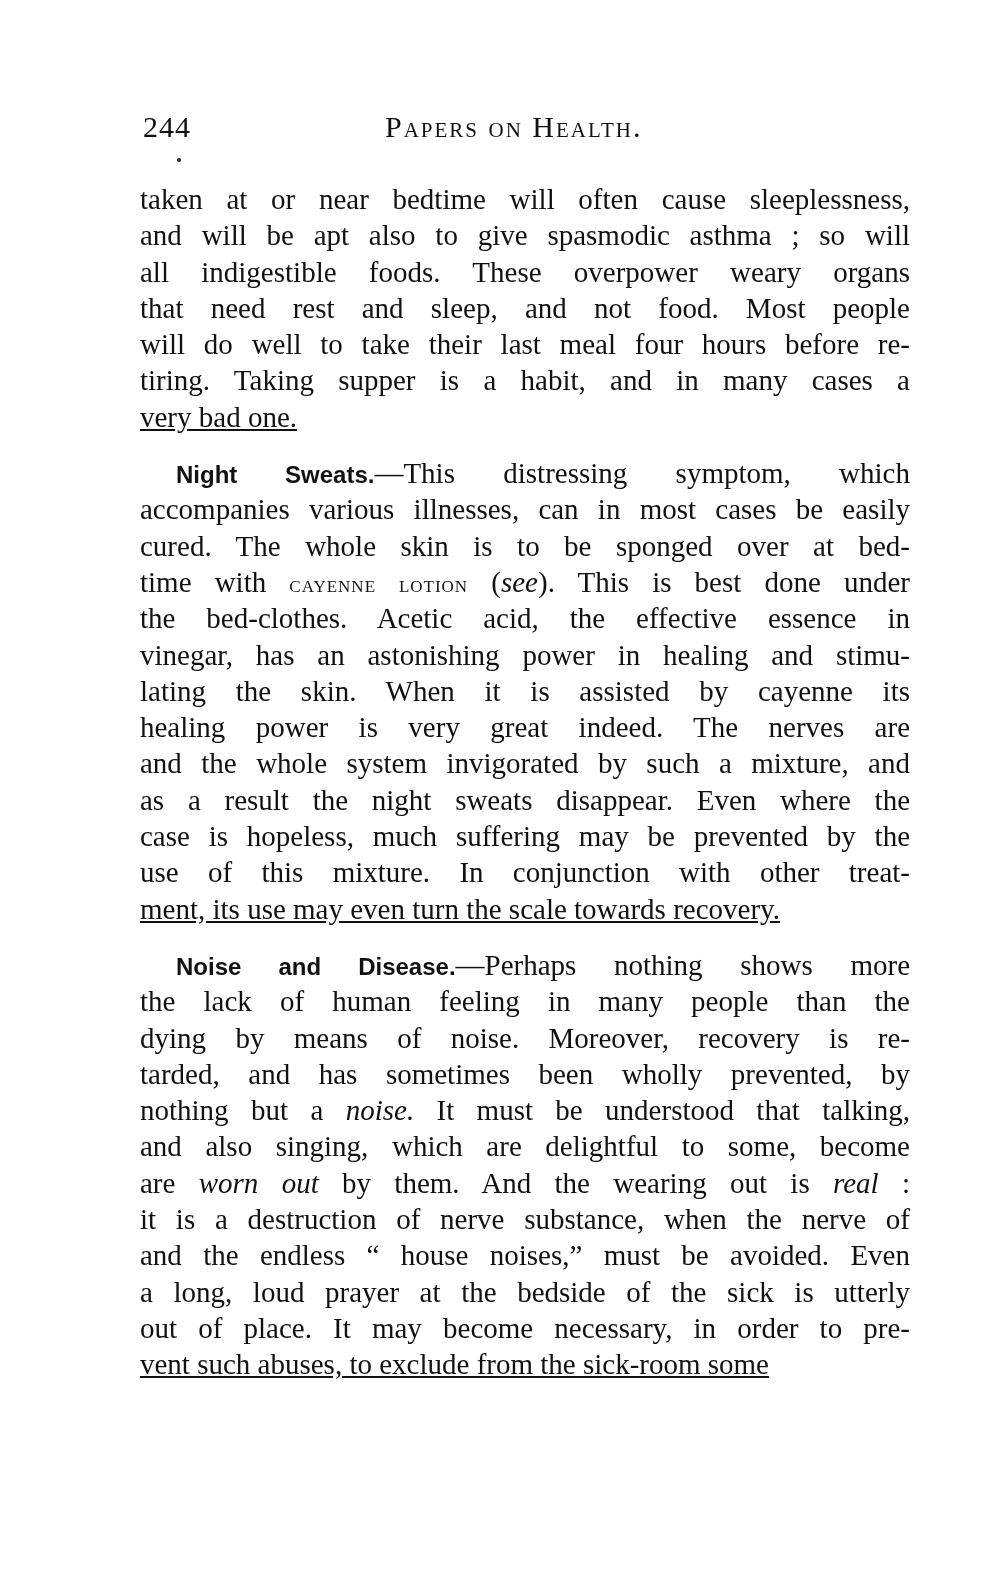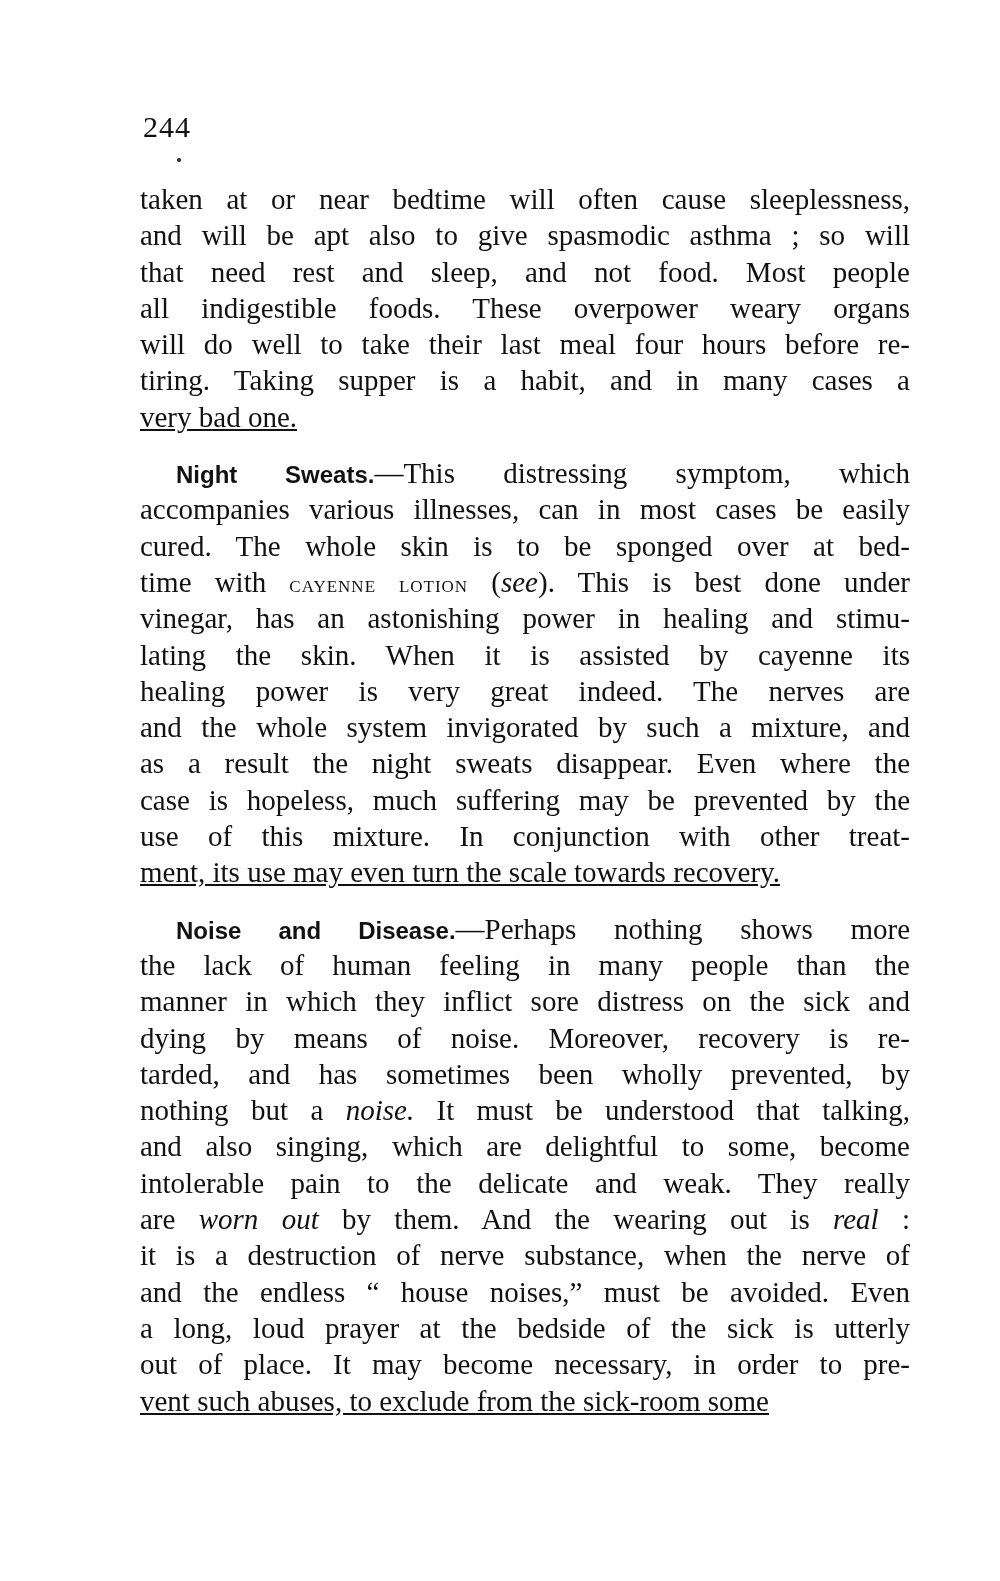--- a/index.html
+++ b/index.html
@@ -19,57 +19,57 @@
   .indent { padding-left: 36px; }
   .sc { font-variant: small-caps; font-size: 24px; letter-spacing: 1px; }
   em { font-style: italic; }
 </style>
 </head>
 <body>
 
 <div class="page">
   <div class="header">
     <span class="page-num">244</span>
+    <span class="running-title">Papers on Health.</span>
     <span class="dot"></span>
   </div>
   <div class="body" id="body">
       <div>
         <span class="line">taken at or near bedtime will often cause sleeplessness,</span>
         <span class="line">and will be apt also to give spasmodic asthma ; so will</span>
+        <span class="line">all indigestible foods. These overpower weary organs</span>
         <span class="line">that need rest and sleep, and not food. Most people</span>
-        <span class="line">all indigestible foods. These overpower weary organs</span>
         <span class="line">will do well to take their last meal four hours before re-</span>
         <span class="line">tiring. Taking supper is a habit, and in many cases a</span>
         <span class="line last">very bad one.</span>
       </div>
       <div class="para-gap"></div>
       <div>
         <span class="line indent"><span class="heading">Night Sweats.</span>—This distressing symptom, which</span>
         <span class="line">accompanies various illnesses, can in most cases be easily</span>
         <span class="line">cured. The whole skin is to be sponged over at bed-</span>
         <span class="line">time with <span class="sc">cayenne lotion</span> (<em>see</em>). This is best done under</span>
+        <span class="line">the bed-clothes. Acetic acid, the effective essence in</span>
         <span class="line">vinegar, has an astonishing power in healing and stimu-</span>
         <span class="line">lating the skin. When it is assisted by cayenne its</span>
         <span class="line">healing power is very great indeed. The nerves are</span>
         <span class="line">and the whole system invigorated by such a mixture, and</span>
         <span class="line">as a result the night sweats disappear. Even where the</span>
         <span class="line">case is hopeless, much suffering may be prevented by the</span>
         <span class="line">use of this mixture. In conjunction with other treat-</span>
         <span class="line last">ment, its use may even turn the scale towards recovery.</span>
       </div>
       <div class="para-gap"></div>
       <div>
         <span class="line indent"><span class="heading">Noise and Disease.</span>—Perhaps nothing shows more</span>
         <span class="line">the lack of human feeling in many people than the</span>
-        <span class="line">manner in which they inflict sore distress on the sick and</span>
         <span class="line">dying by means of noise. Moreover, recovery is re-</span>
         <span class="line">tarded, and has sometimes been wholly prevented, by</span>
         <span class="line">nothing but a <em>noise.</em> It must be understood that talking,</span>
         <span class="line">and also singing, which are delightful to some, become</span>
-        <span class="line">intolerable pain to the delicate and weak. They really</span>
         <span class="line">are <em>worn out</em> by them. And the wearing out is <em>real</em> :</span>
         <span class="line">it is a destruction of nerve substance, when the nerve of</span>
         <span class="line">and the endless “ house noises,” must be avoided. Even</span>
         <span class="line">a long, loud prayer at the bedside of the sick is utterly</span>
         <span class="line">out of place. It may become necessary, in order to pre-</span>
         <span class="line last">vent such abuses, to exclude from the sick-room some</span>
       </div>
     </div>
 </div>
 

